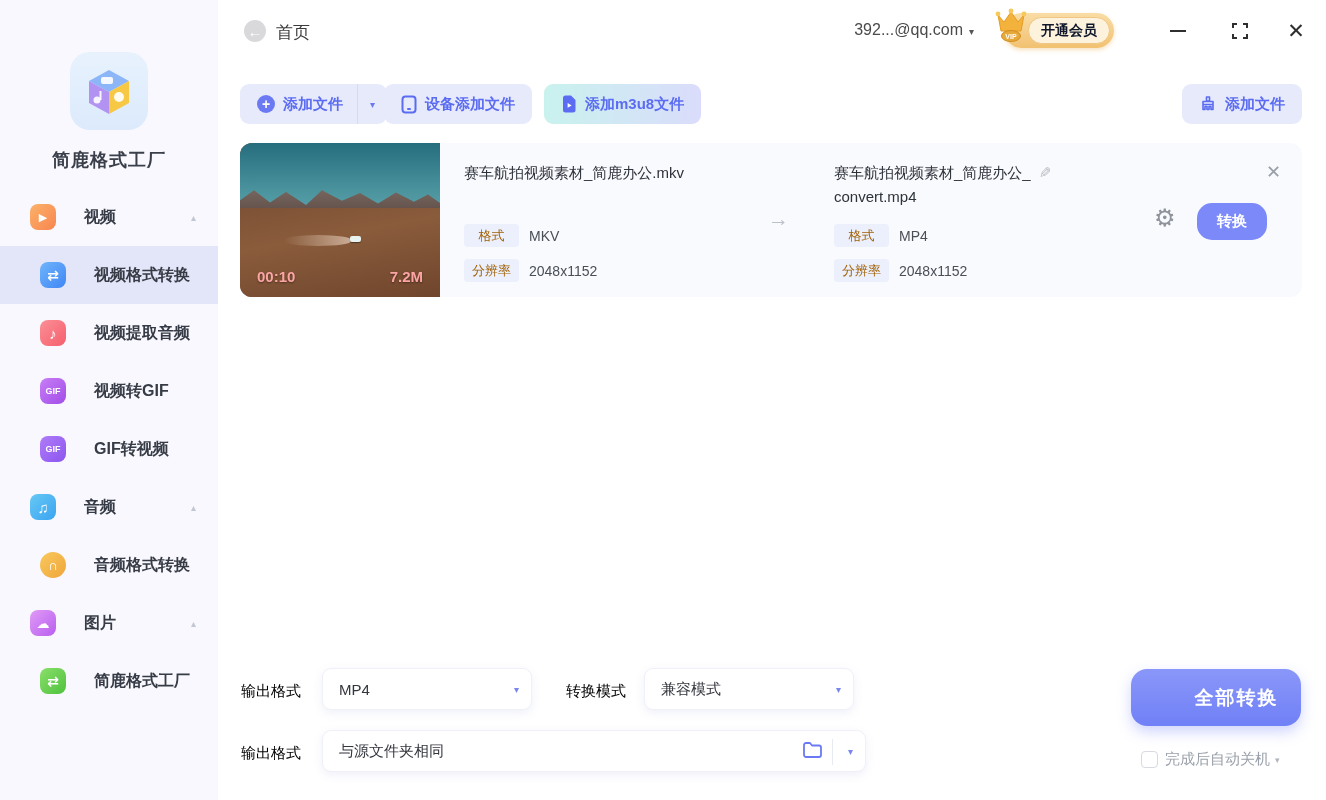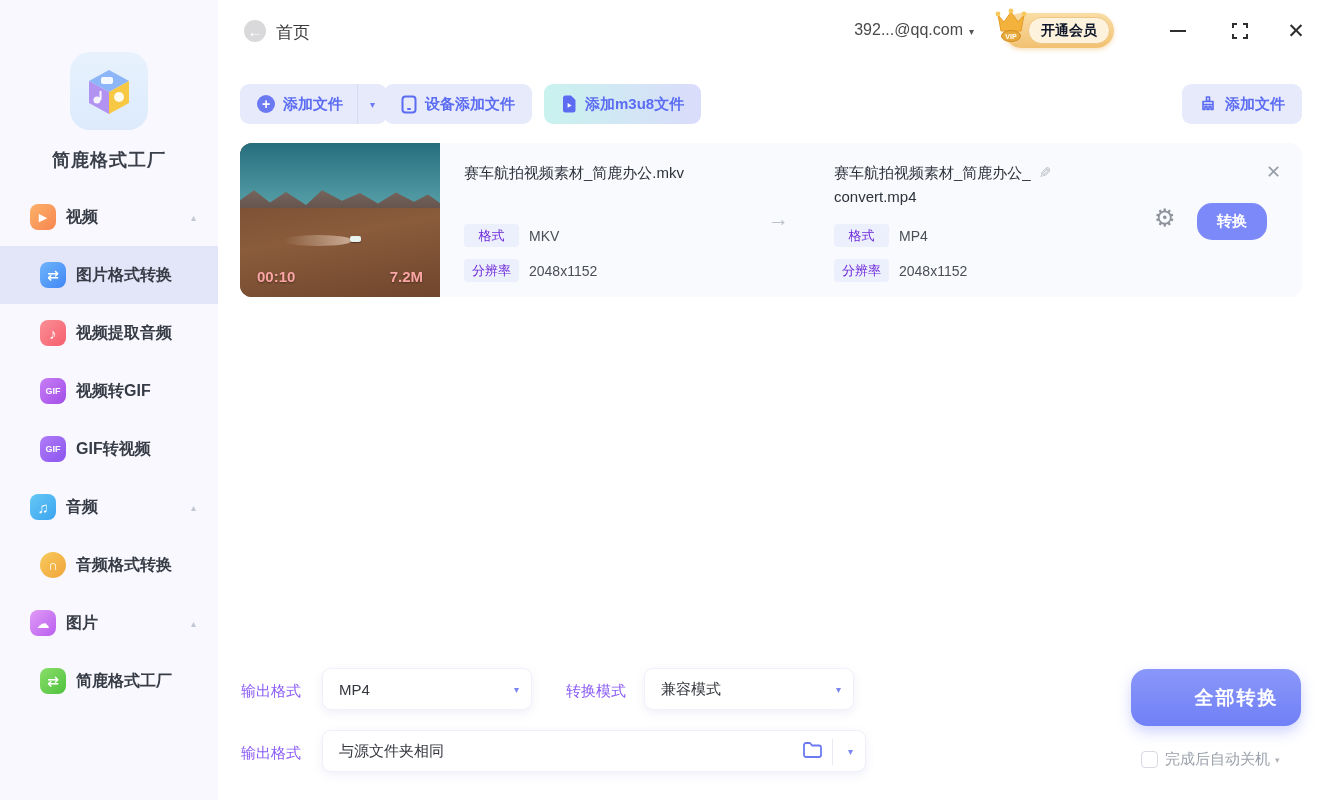--- a/index.html
+++ b/index.html
@@ -11,21 +11,21 @@
   .sidebar { position:absolute; left:0; top:0; width:218px; height:800px; background:#f8f8fe; }
   .logo-wrap { position:absolute; top:52px; left:0; width:218px; text-align:center; }
   .logo-box { width:78px; height:78px; margin:0 auto; border-radius:20px;
     background:linear-gradient(180deg,#e7f2fd,#dceafc); display:flex; align-items:center; justify-content:center; }
   .app-name { margin-top:18px; font-size:18px; font-weight:bold; color:#3a3f4a; letter-spacing:1px; }
   .menu { position:absolute; top:188px; left:0; width:218px; }
   .menu-row { height:58px; display:flex; align-items:center; padding-left:30px; cursor:pointer; position:relative; }
   .menu-row.sub { padding-left:40px; }
   .menu-row.active { background:#e3e6f8; }
   .menu-row .caret { position:absolute; right:22px; font-size:10px; color:#c3c7d2; }
-  .mlabel { margin-left:10px; font-size:16px; font-weight:bold; color:#363b45;text-align:center; }
+  .mlabel { margin-left:28px; font-size:16px; font-weight:bold; color:#363b45;text-align:center; }
   .sicon { width:26px; height:26px; border-radius:8px; display:flex; align-items:center; justify-content:center;
     color:#fff; font-weight:bold; font-size:14px; flex:0 0 26px; }
   .ic-video          { background:linear-gradient(135deg,#fbb26a,#f8854f); font-size:11px; }
   .ic-video-convert  { background:linear-gradient(135deg,#6fb5fb,#3f86f5); font-size:14px; }
   .ic-extract-audio  { background:linear-gradient(135deg,#fb8f96,#f55f6d); font-size:15px; }
   .ic-video-to-gif   { background:linear-gradient(135deg,#c77ef5,#a24de8); font-size:9px; }
   .ic-gif-to-video   { background:linear-gradient(135deg,#b07cf7,#8b55ef); font-size:9px; }
   .ic-audio          { background:linear-gradient(135deg,#66c8f5,#3ba4f0); font-size:15px; }
   .ic-audio-convert  { background:linear-gradient(135deg,#f8c95d,#f0a53a); border-radius:50%; font-size:14px; }
   .ic-image          { background:linear-gradient(135deg,#e09bf5,#b95ef0); font-size:13px; }
@@ -80,34 +80,34 @@
     background:linear-gradient(90deg,rgba(200,170,150,0),rgba(225,200,180,.75)); }
   .car { position:absolute; left:55%; top:60.5%; width:11px; height:6px; border-radius:2px; background:#e8f2ef;
     box-shadow:0 1px 1px rgba(0,0,0,.4); }
   .thumb-meta { position:absolute; bottom:12px; color:#fca5a5; font-size:15px; font-weight:bold;
     text-shadow:0 1px 2px rgba(0,0,0,.4); }
   .t-dur { left:17px; } .t-size { right:17px;margin-top:23px; }
   .col { position:absolute; top:18px; }
   .src-col { left:224px; } .out-col { left:594px; }
   .fname { font-size:15px; color:#2e323b; line-height:24px; }
   .meta-row { position:absolute; display:flex; align-items:center; }
-  .badge { width:55px; height:23px; border-radius:4px; background:#eceffc; color:#6d28d9;
+  .badge { width:55px; height:23px; border-radius:4px; background:#eceffc; color:#a16207;
     font-size:13px; display:flex; align-items:center; justify-content:center; }
   .meta-val { margin-left:10px; font-size:14px; color:#4a4e57; }
   .row-fmt { top:81px; } .row-res { top:116px; } 
   .arrow-right { position:absolute; left:528px; top:64px; font-size:21px; color:#bcc0c9; }
   .pencil { font-size:15px; color:#b9bdc4; margin-left:8px; cursor:pointer; display:inline-block; transform:scaleX(-1); }
   .gear { position:absolute; left:914px; top:63px; font-size:24px; color:#8f949c; cursor:pointer; line-height:1; }
   .convert-btn { position:absolute; left:957px; top:60px; width:70px; height:37px; border-radius:15px;
     background:#7b8af8; color:#fff; font-size:15px; font-weight:bold; display:flex; align-items:center;
     justify-content:center; cursor:pointer; }
   .card-close { position:absolute; left:1026px; top:18px; font-size:18px; color:#9aa0a8; cursor:pointer; }
 
   
-  .flabel { position:absolute; font-size:15px; color:#8b5cf6; }
+  .flabel { position:absolute; font-size:15px; color:#000000; }
   .select { position:absolute; height:42px; background:#fff; border:1px solid #f0f1f8; border-radius:9px;
     box-shadow:0 3px 10px rgba(100,110,200,.10); display:flex; align-items:center; cursor:pointer; }
   .select .val { margin-left:16px; font-size:15px; color:#33363d; }
   .select .caret { position:absolute; right:12px; font-size:10px; color:#7a86f0; }
   .lab-ofmt { left:241px; top:682px; } .sel-ofmt { left:322px; top:668px; width:210px; }
   .lab-mode { left:566px; top:682px; } .sel-mode { left:644px; top:668px; width:210px; }
   .lab-path { left:241px; top:744px; } .sel-path { left:322px; top:730px; width:544px; }
   .sel-path .folder { position:absolute; right:42px; top:10px; }
   .sel-path .divider { position:absolute; right:32px; top:8px; width:1px; height:26px; background:#e8eaf2; }
   .convert-all { position:absolute; left:1131px; top:669px; width:170px; height:57px; border-radius:16px;
@@ -141,21 +141,21 @@
     </div>
 
     <div class="menu">
       <div class="menu-row">
         <span class="sicon ic-video">▶</span>
         <span class="mlabel">视频</span>
         <span class="caret">▴</span>
       </div>
       <div class="menu-row sub active">
         <span class="sicon ic-video-convert">⇄</span>
-        <span class="mlabel">图片格式转换</span>
+        <span class="mlabel">视频格式转换</span>
       </div>
       <div class="menu-row sub">
         <span class="sicon ic-extract-audio">♪</span>
         <span class="mlabel">视频提取音频</span>
       </div>
       <div class="menu-row sub">
         <span class="sicon ic-video-to-gif">GIF</span>
         <span class="mlabel">视频转GIF</span>
       </div>
       <div class="menu-row sub">

